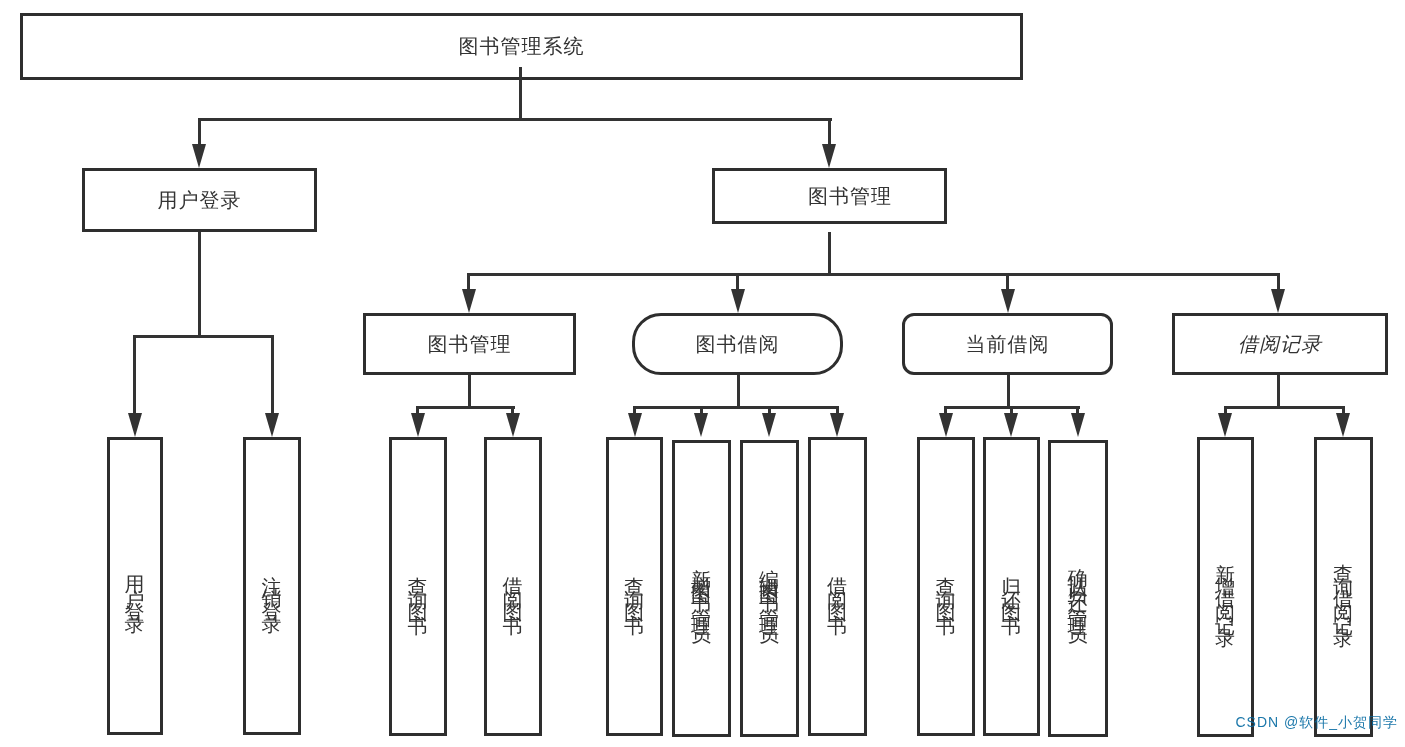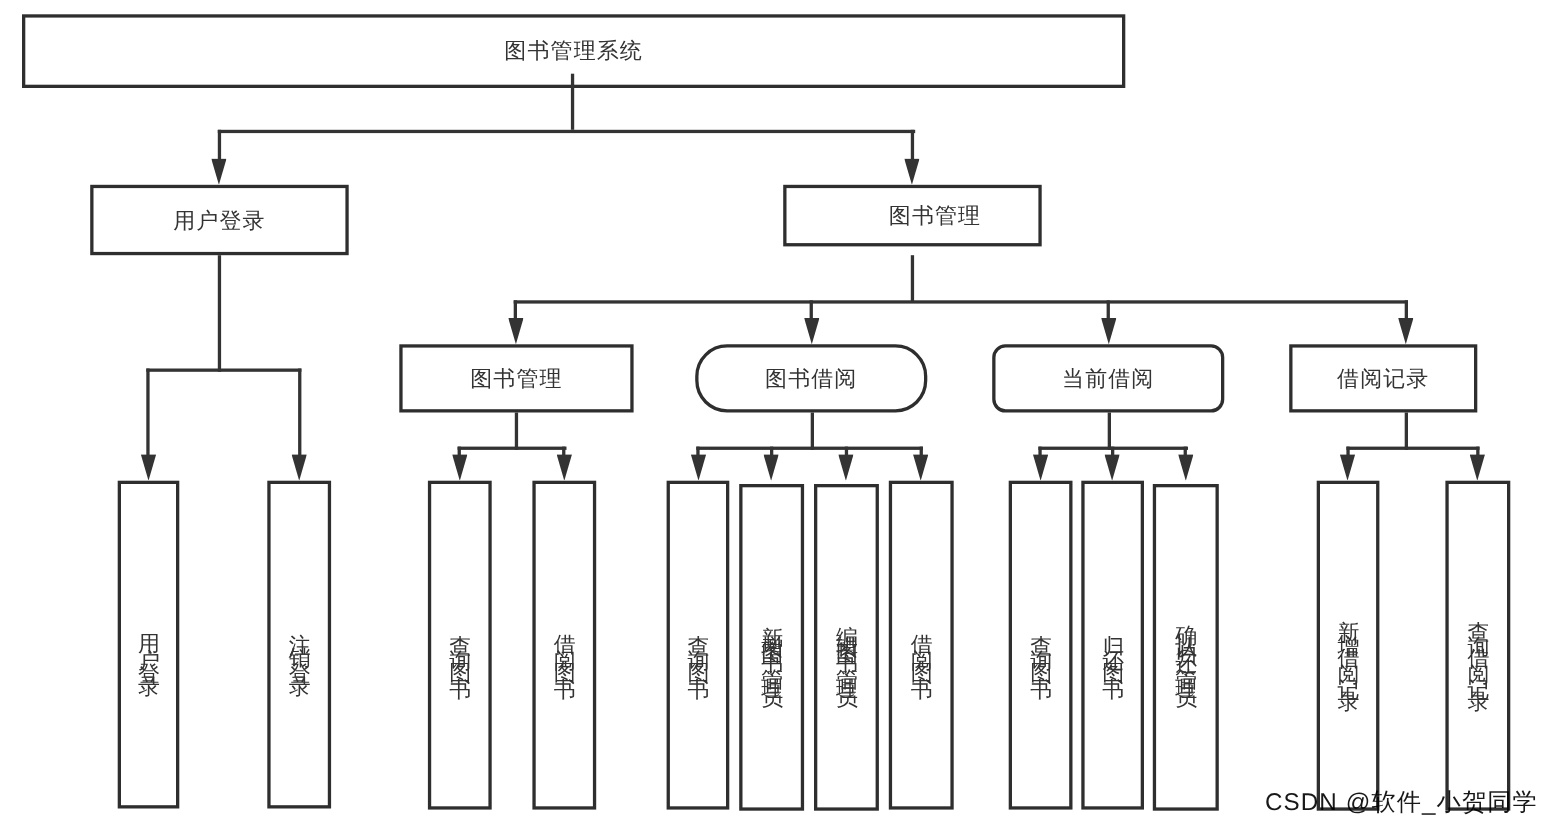--- a/index.html
+++ b/index.html
@@ -38,22 +38,22 @@
   .vline{position:absolute;width:3px;background:#333333;}
   .arrow{
     position:absolute;
     width:14px;height:24px;
     background:#333333;
     clip-path:polygon(0 0,100% 0,50% 100%);
   }
   .watermark{
     position:absolute;
     top:714px;right:7px;
-    font-size:22px;
-    color:#000000;
+    font-size:14px;
+    color:#0369a1;
     opacity:0.9;
     z-index:20;
     letter-spacing:1px;
   }
 </style>
 </head>
 <body>
 
 <div class="stage">
 
@@ -83,21 +83,21 @@
   <div class="vline" style="left:736px;top:273px;height:18px;"></div>
   <div class="arrow" style="left:731px;top:289px;"></div>
   <div class="vline" style="left:1006px;top:273px;height:18px;"></div>
   <div class="arrow" style="left:1001px;top:289px;"></div>
   <div class="vline" style="left:1277px;top:273px;height:18px;"></div>
   <div class="arrow" style="left:1271px;top:289px;"></div>
 
   <div class="box" style="left:363px;top:313px;width:213px;height:62px;">图书管理</div>
   <div class="box" style="left:632px;top:313px;width:211px;height:62px;border-radius:29px;">图书借阅</div>
   <div class="box" style="left:902px;top:313px;width:211px;height:62px;border-radius:12px;">当前借阅</div>
-  <div class="box" style="left:1172px;top:313px;width:171px;height:62px;">借阅记录</div>
+  <div class="box" style="left:1172px;top:313px;width:216px;height:62px;font-style:italic;">借阅记录</div>
 
   <div class="vline" style="left:468px;top:375px;height:34px;"></div>
   <div class="hline" style="left:416px;top:406px;width:99px;"></div>
   <div class="vline" style="left:416px;top:406px;height:9px;"></div>
   <div class="arrow" style="left:411px;top:413px;"></div>
   <div class="vline" style="left:511px;top:406px;height:9px;"></div>
   <div class="arrow" style="left:506px;top:413px;"></div>
 
   <div class="vline" style="left:737px;top:375px;height:34px;"></div>
   <div class="hline" style="left:633px;top:406px;width:206px;"></div>

